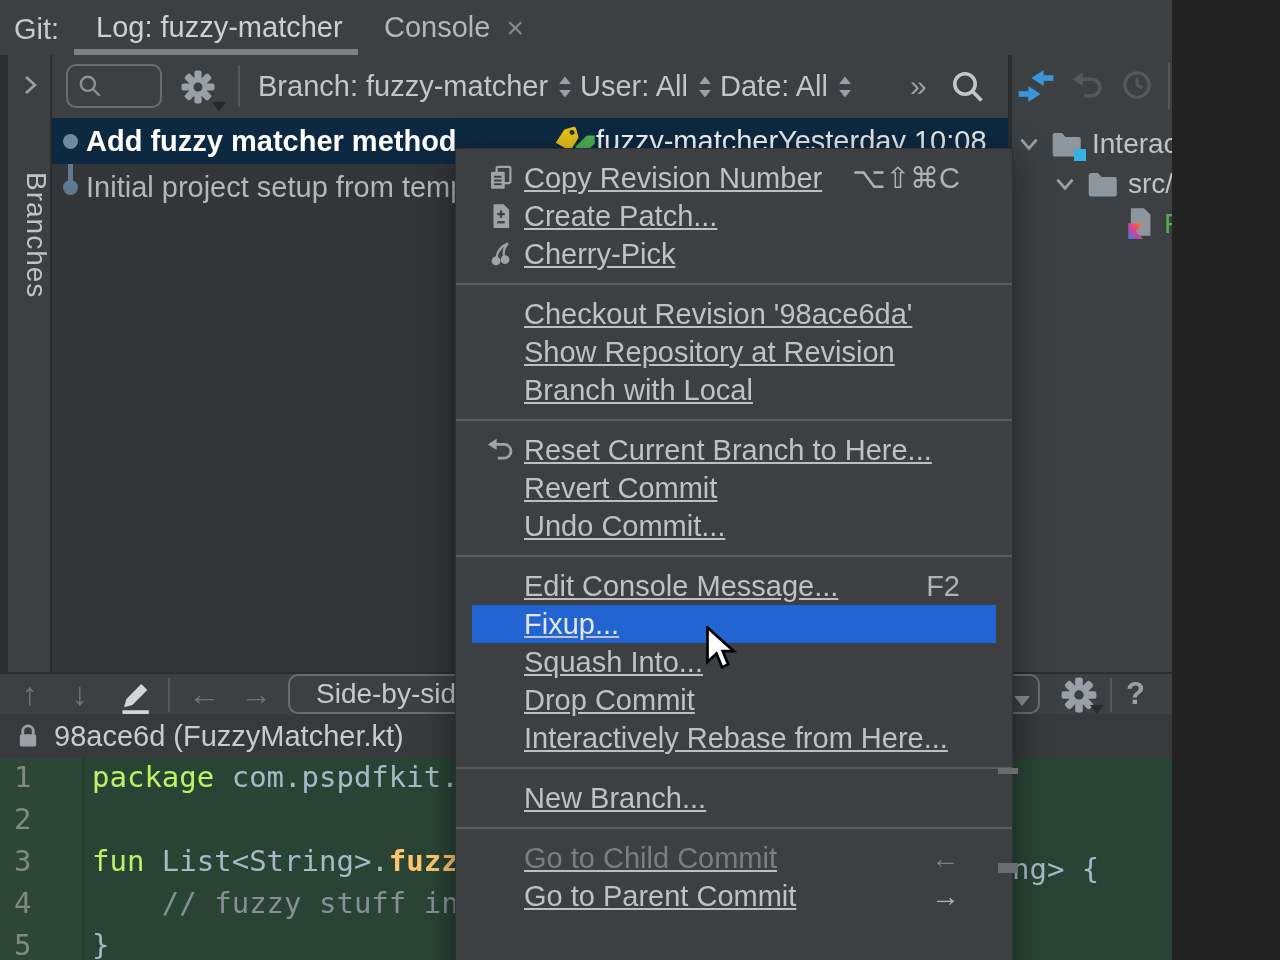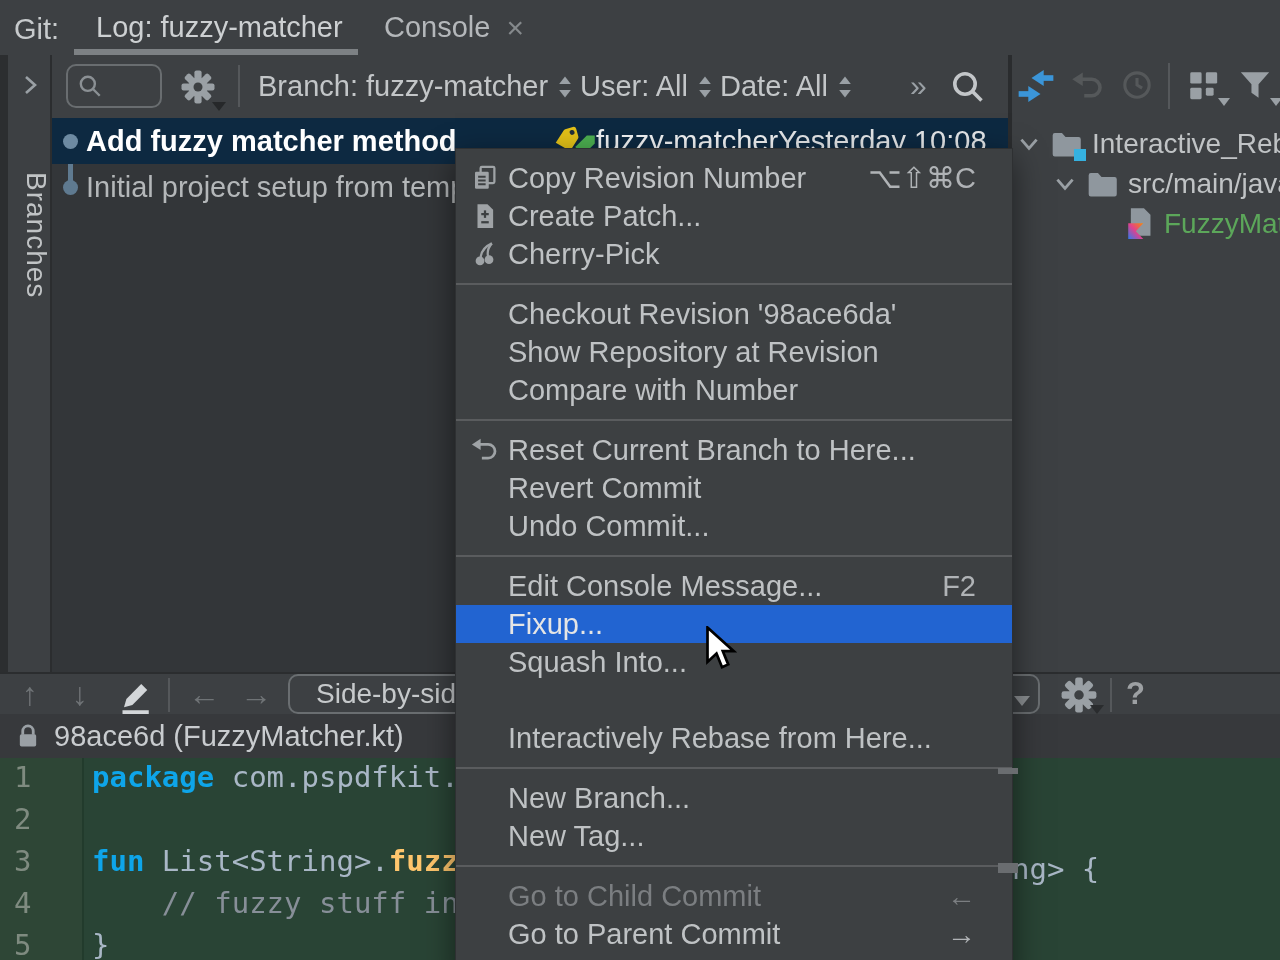--- a/index.html
+++ b/index.html
@@ -1,19 +1,19 @@
 <!DOCTYPE html>
 <html><head>
 <meta charset="utf-8">
 <style>
   * { margin:0; padding:0; box-sizing:border-box; }
   html,body { background:#222; }
   body { font-family:"Liberation Sans", sans-serif; }
   .screen {
-    position:relative; width:1280px; height:960px; overflow:hidden;
+    position:relative; width:1172px; height:960px; overflow:hidden;
     background:#333639; color:#bdc0c3;
   }
   
   .tabbar { position:absolute; left:0; top:0; width:1280px; height:55px; background:#3d4043; }
   .git-label { position:absolute; left:14px; top:13px; font-size:29px; color:#c7cacc; }
   .tab { position:absolute; top:0; height:55px; display:flex; align-items:center; }
   .tab-log { left:74px; width:284px; }
   .tab-log .tab-text { margin-left:22px; font-size:29px; color:#cdd0d2; }
   .tab-underline { position:absolute; left:0; bottom:0; width:284px; height:6px; background:#7d8184; }
   .tab-console { left:384px; width:150px; }
@@ -72,31 +72,31 @@
   
   .status-line { position:absolute; left:0; top:714px; width:1280px; height:44px; background:#37393c; display:flex; align-items:center; }
   .status-line svg { margin-left:14px; }
   .status-text { margin-left:12px; font-size:29px; color:#c9cccf; }
   
   .editor-left { position:absolute; left:0; top:758px; width:1012px; height:202px; background:#294435; font-family:"DejaVu Sans Mono", monospace; }
   .gutter { position:absolute; left:0; top:0; width:84px; height:202px; background:#2e4636; border-right:2px solid #223b2c; }
   .code-line { position:absolute; left:0; width:1012px; height:42px; font-size:29px; white-space:pre; }
   .line-num { position:absolute; left:14px; color:#7f8b80; }
   .line-code { position:absolute; left:92px; }
-  .kw { color:#0ea5e9; font-weight:bold; }
+  .kw { color:#bef264; font-weight:normal; }
   .pl { color:#a9b7c6; }
   .fn { color:#ffc66d; font-weight:bold; }
   .cm { color:#878f98; }
   .editor-right { position:absolute; left:1012px; top:758px; width:268px; height:202px; background:#294435; overflow:hidden; }
   .right-fragment { position:absolute; left:0px; top:94px; font-family:"DejaVu Sans Mono", monospace; font-size:29px; color:#a9b7c6; white-space:pre; }
   .splitter-mark { position:absolute; width:20px; background:#6a6d70; z-index:55; }
   
   .context-menu { position:absolute; left:455px; top:148px; width:558px; height:830px; background:#3d4042;
     border:1px solid #2e3032; box-shadow:0 10px 30px rgba(0,0,0,.5); z-index:50; }
-  .menu-section { padding:10px 0; }
+  .menu-section { padding:10px 16px;text-decoration:underline; }
   .menu-separator { height:2px; background:#5a5c5e; }
   .menu-item { position:relative; height:38px; display:flex; align-items:center; font-size:29px; color:#bfc2c4; }
   .menu-item .mi-icon { width:34px; height:32px; margin-left:14px; flex:0 0 34px; }
   .menu-item .mi-icon svg { width:30px; height:30px; display:block; margin-top:1px; }
   .menu-item .mi-label { margin-left:4px; white-space:nowrap; }
   .menu-item .mi-shortcut { position:absolute; right:36px; color:#b0b3b6; }
   .menu-item.highlighted { background:#2264d1; color:#e5e5e5; }
   .menu-item.disabled { color:#7b7e81; }
   .menu-item.disabled .mi-shortcut { color:#7b7e81; }
   
@@ -390,21 +390,21 @@
         <div class="menu-item">
           <span class="mi-icon"></span>
           <span class="mi-label">Checkout Revision '98ace6da'</span>
         </div>
         <div class="menu-item">
           <span class="mi-icon"></span>
           <span class="mi-label">Show Repository at Revision</span>
         </div>
         <div class="menu-item">
           <span class="mi-icon"></span>
-          <span class="mi-label">Compare with Number</span>
+          <span class="mi-label">Branch with Local</span>
         </div>
       </div>
       <div class="menu-separator"></div>
       <div class="menu-section">
         <div class="menu-item">
           <span class="mi-icon">
             <svg viewBox="0 0 24 24">
               <path d="M7 7.5 h7.5 a5.5 5.5 0 0 1 0 11 h-5" fill="none" stroke="#9fa3a6" stroke-width="2.2"></path>
               <polygon points="8.5,3 8.5,12 1.5,7.5" fill="#9fa3a6"></polygon>
             </svg>
@@ -430,35 +430,32 @@
         <div class="menu-item highlighted">
           <span class="mi-icon"></span>
           <span class="mi-label">Fixup...</span>
         </div>
         <div class="menu-item">
           <span class="mi-icon"></span>
           <span class="mi-label">Squash Into...</span>
         </div>
         <div class="menu-item">
           <span class="mi-icon"></span>
+          <span class="mi-label">Drop Commit</span>
         </div>
         <div class="menu-item">
           <span class="mi-icon"></span>
           <span class="mi-label">Interactively Rebase from Here...</span>
         </div>
       </div>
       <div class="menu-separator"></div>
       <div class="menu-section">
         <div class="menu-item">
           <span class="mi-icon"></span>
           <span class="mi-label">New Branch...</span>
-        </div>
-        <div class="menu-item">
-          <span class="mi-icon"></span>
-          <span class="mi-label">New Tag...</span>
         </div>
       </div>
       <div class="menu-separator"></div>
       <div class="menu-section">
         <div class="menu-item disabled">
           <span class="mi-icon"></span>
           <span class="mi-label">Go to Child Commit</span>
           <span class="mi-shortcut">←</span>
         </div>
         <div class="menu-item">

